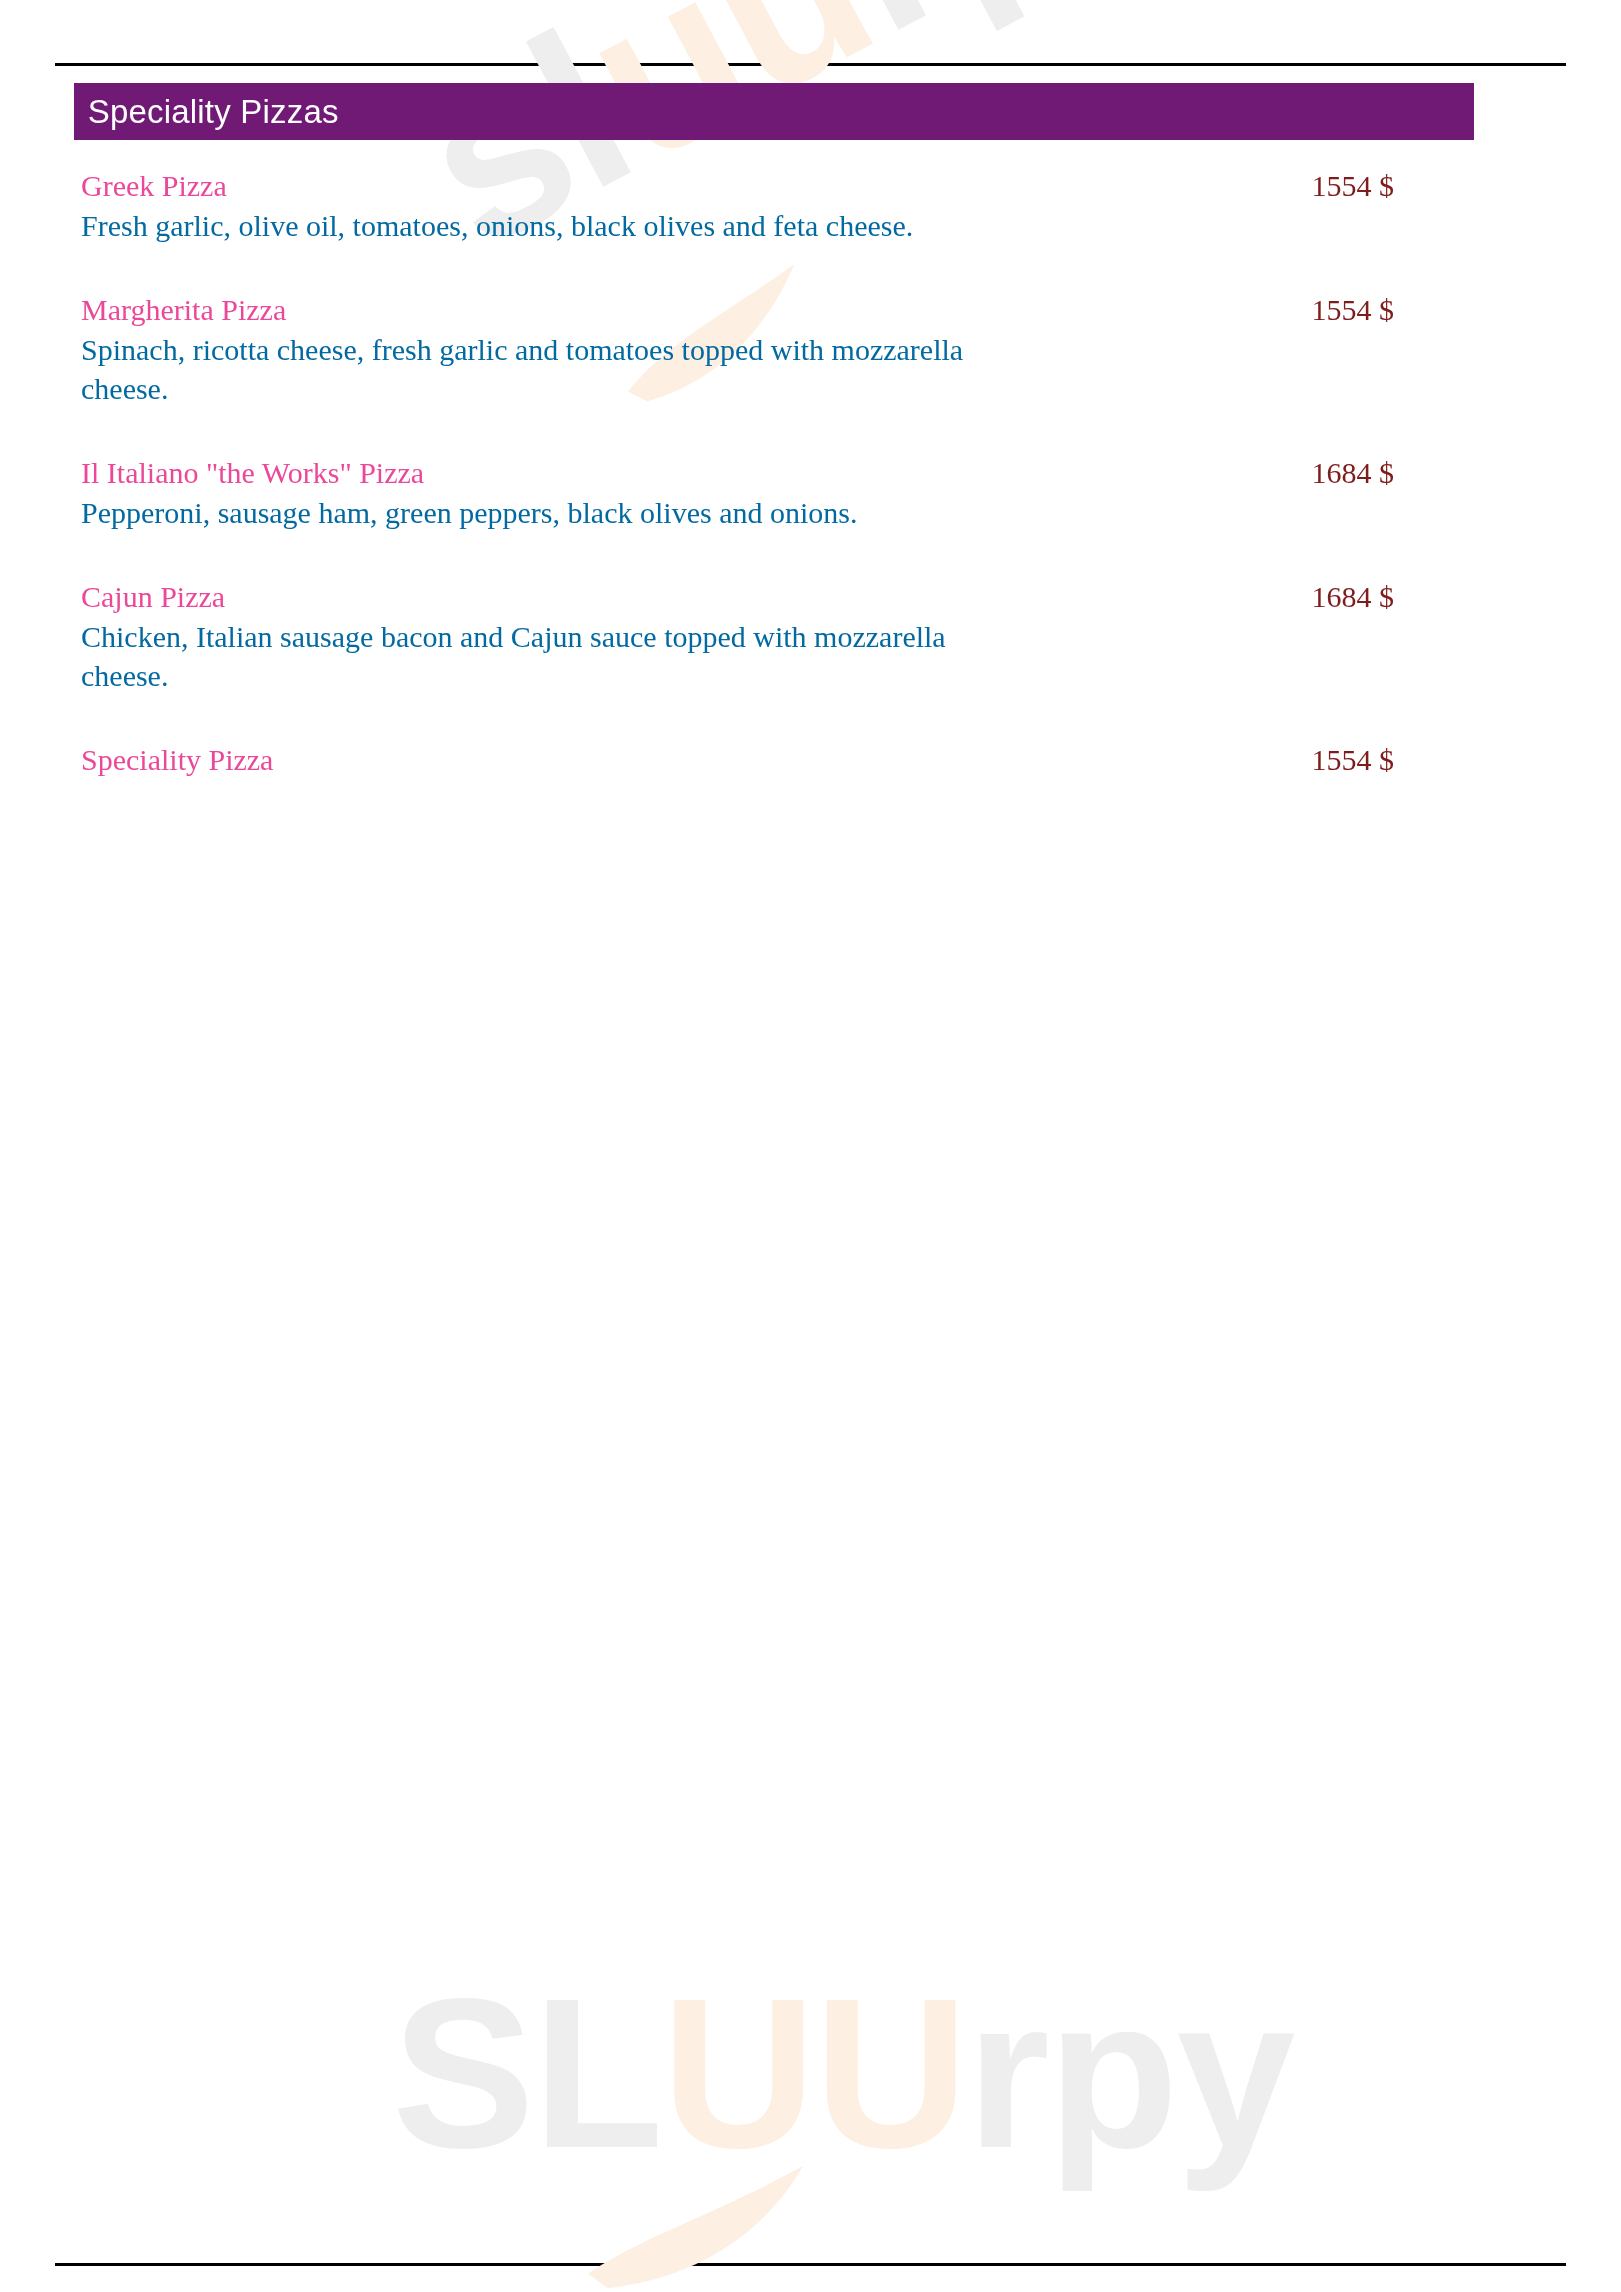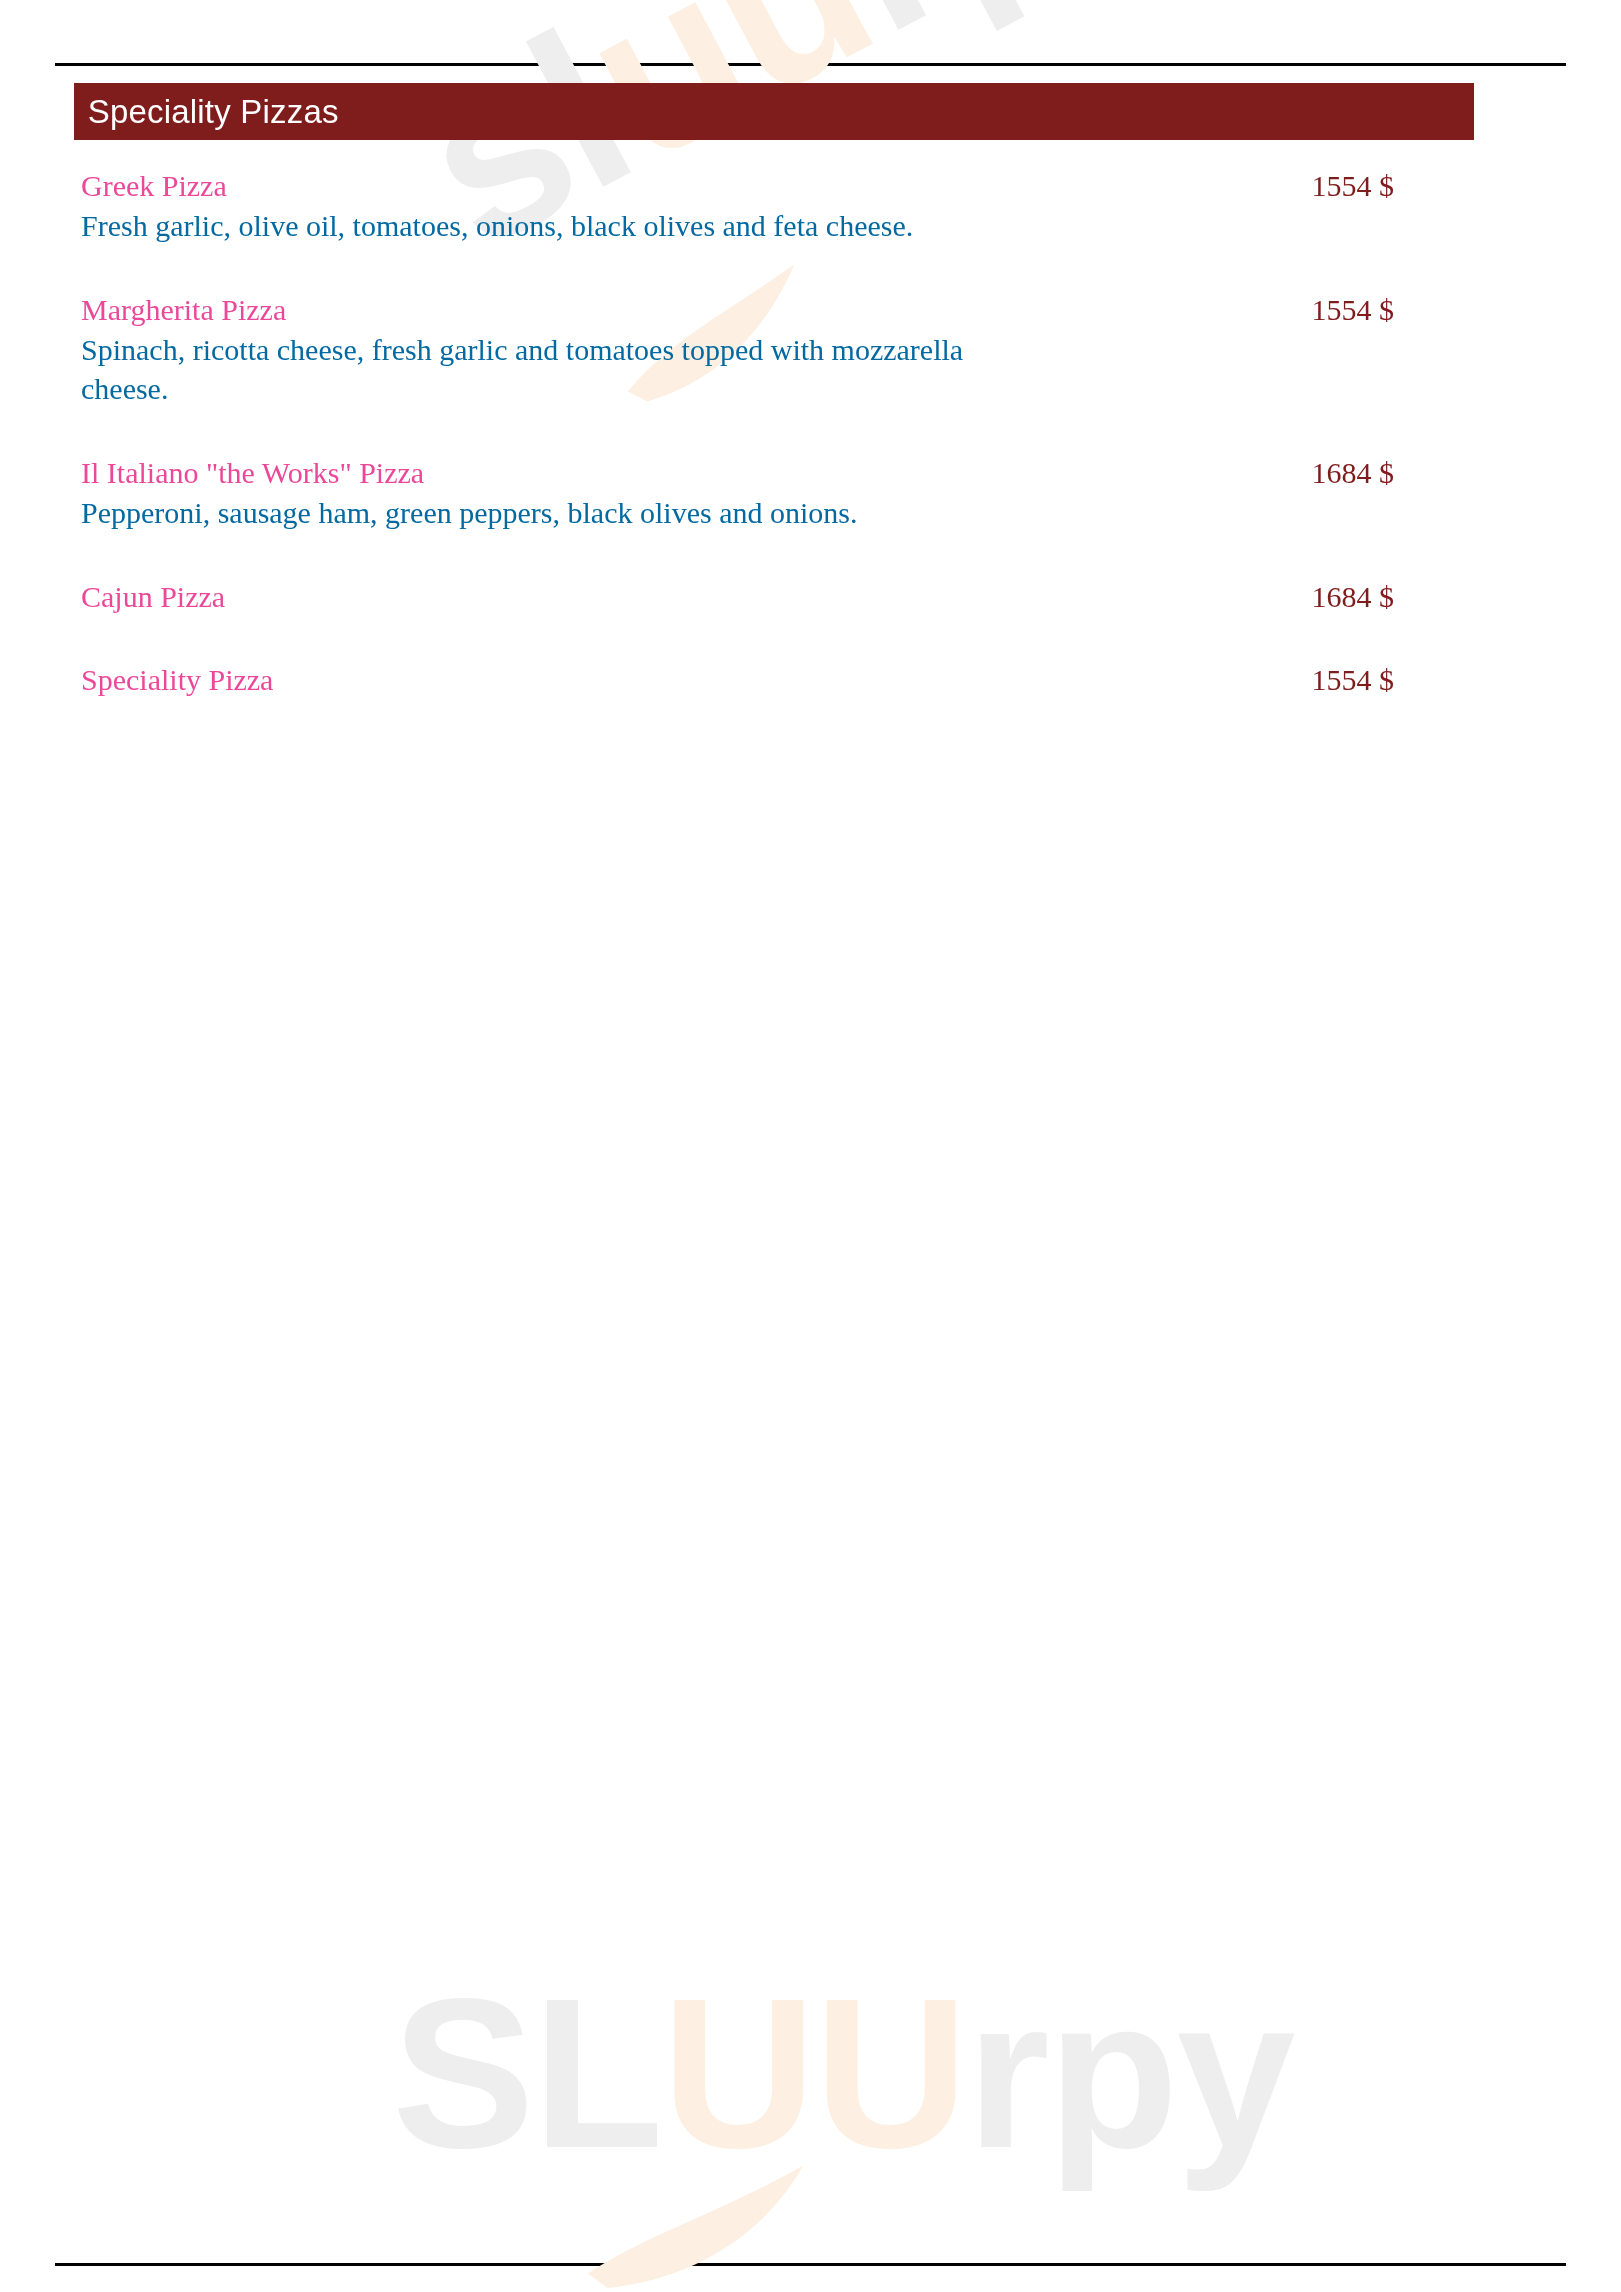--- a/index.html
+++ b/index.html
@@ -64,21 +64,21 @@
     user-select: none;
   }
 
   
   .section-header {
     position: absolute;
     left: 74px;
     top: 83px;
     width: 1400px;
     height: 57px;
-    background: #7f1d1d;
+    background: #701a75;
     display: flex;
     align-items: center;
   }
   .section-header .title {
     font-family: "Liberation Sans", sans-serif;
     font-size: 33px;
     color: #ffffff;
     padding-left: 13.7px;
     letter-spacing: 0.2px;
   }
@@ -166,20 +166,21 @@
       <span class="item-price">1684 $</span>
     </div>
     <div class="item-desc">Pepperoni, sausage ham, green peppers, black olives and onions.</div>
   </div>
 
   <div class="menu-item">
     <div class="item-row">
       <span class="item-name">Cajun Pizza</span>
       <span class="item-price">1684 $</span>
     </div>
+    <div class="item-desc" style="max-width:912px;">Chicken, Italian sausage bacon and Cajun sauce topped with mozzarella cheese.</div>
   </div>
 
   <div class="menu-item">
     <div class="item-row">
       <span class="item-name">Speciality Pizza</span>
       <span class="item-price">1554 $</span>
     </div>
     <div class="item-desc"></div>
   </div>
 

